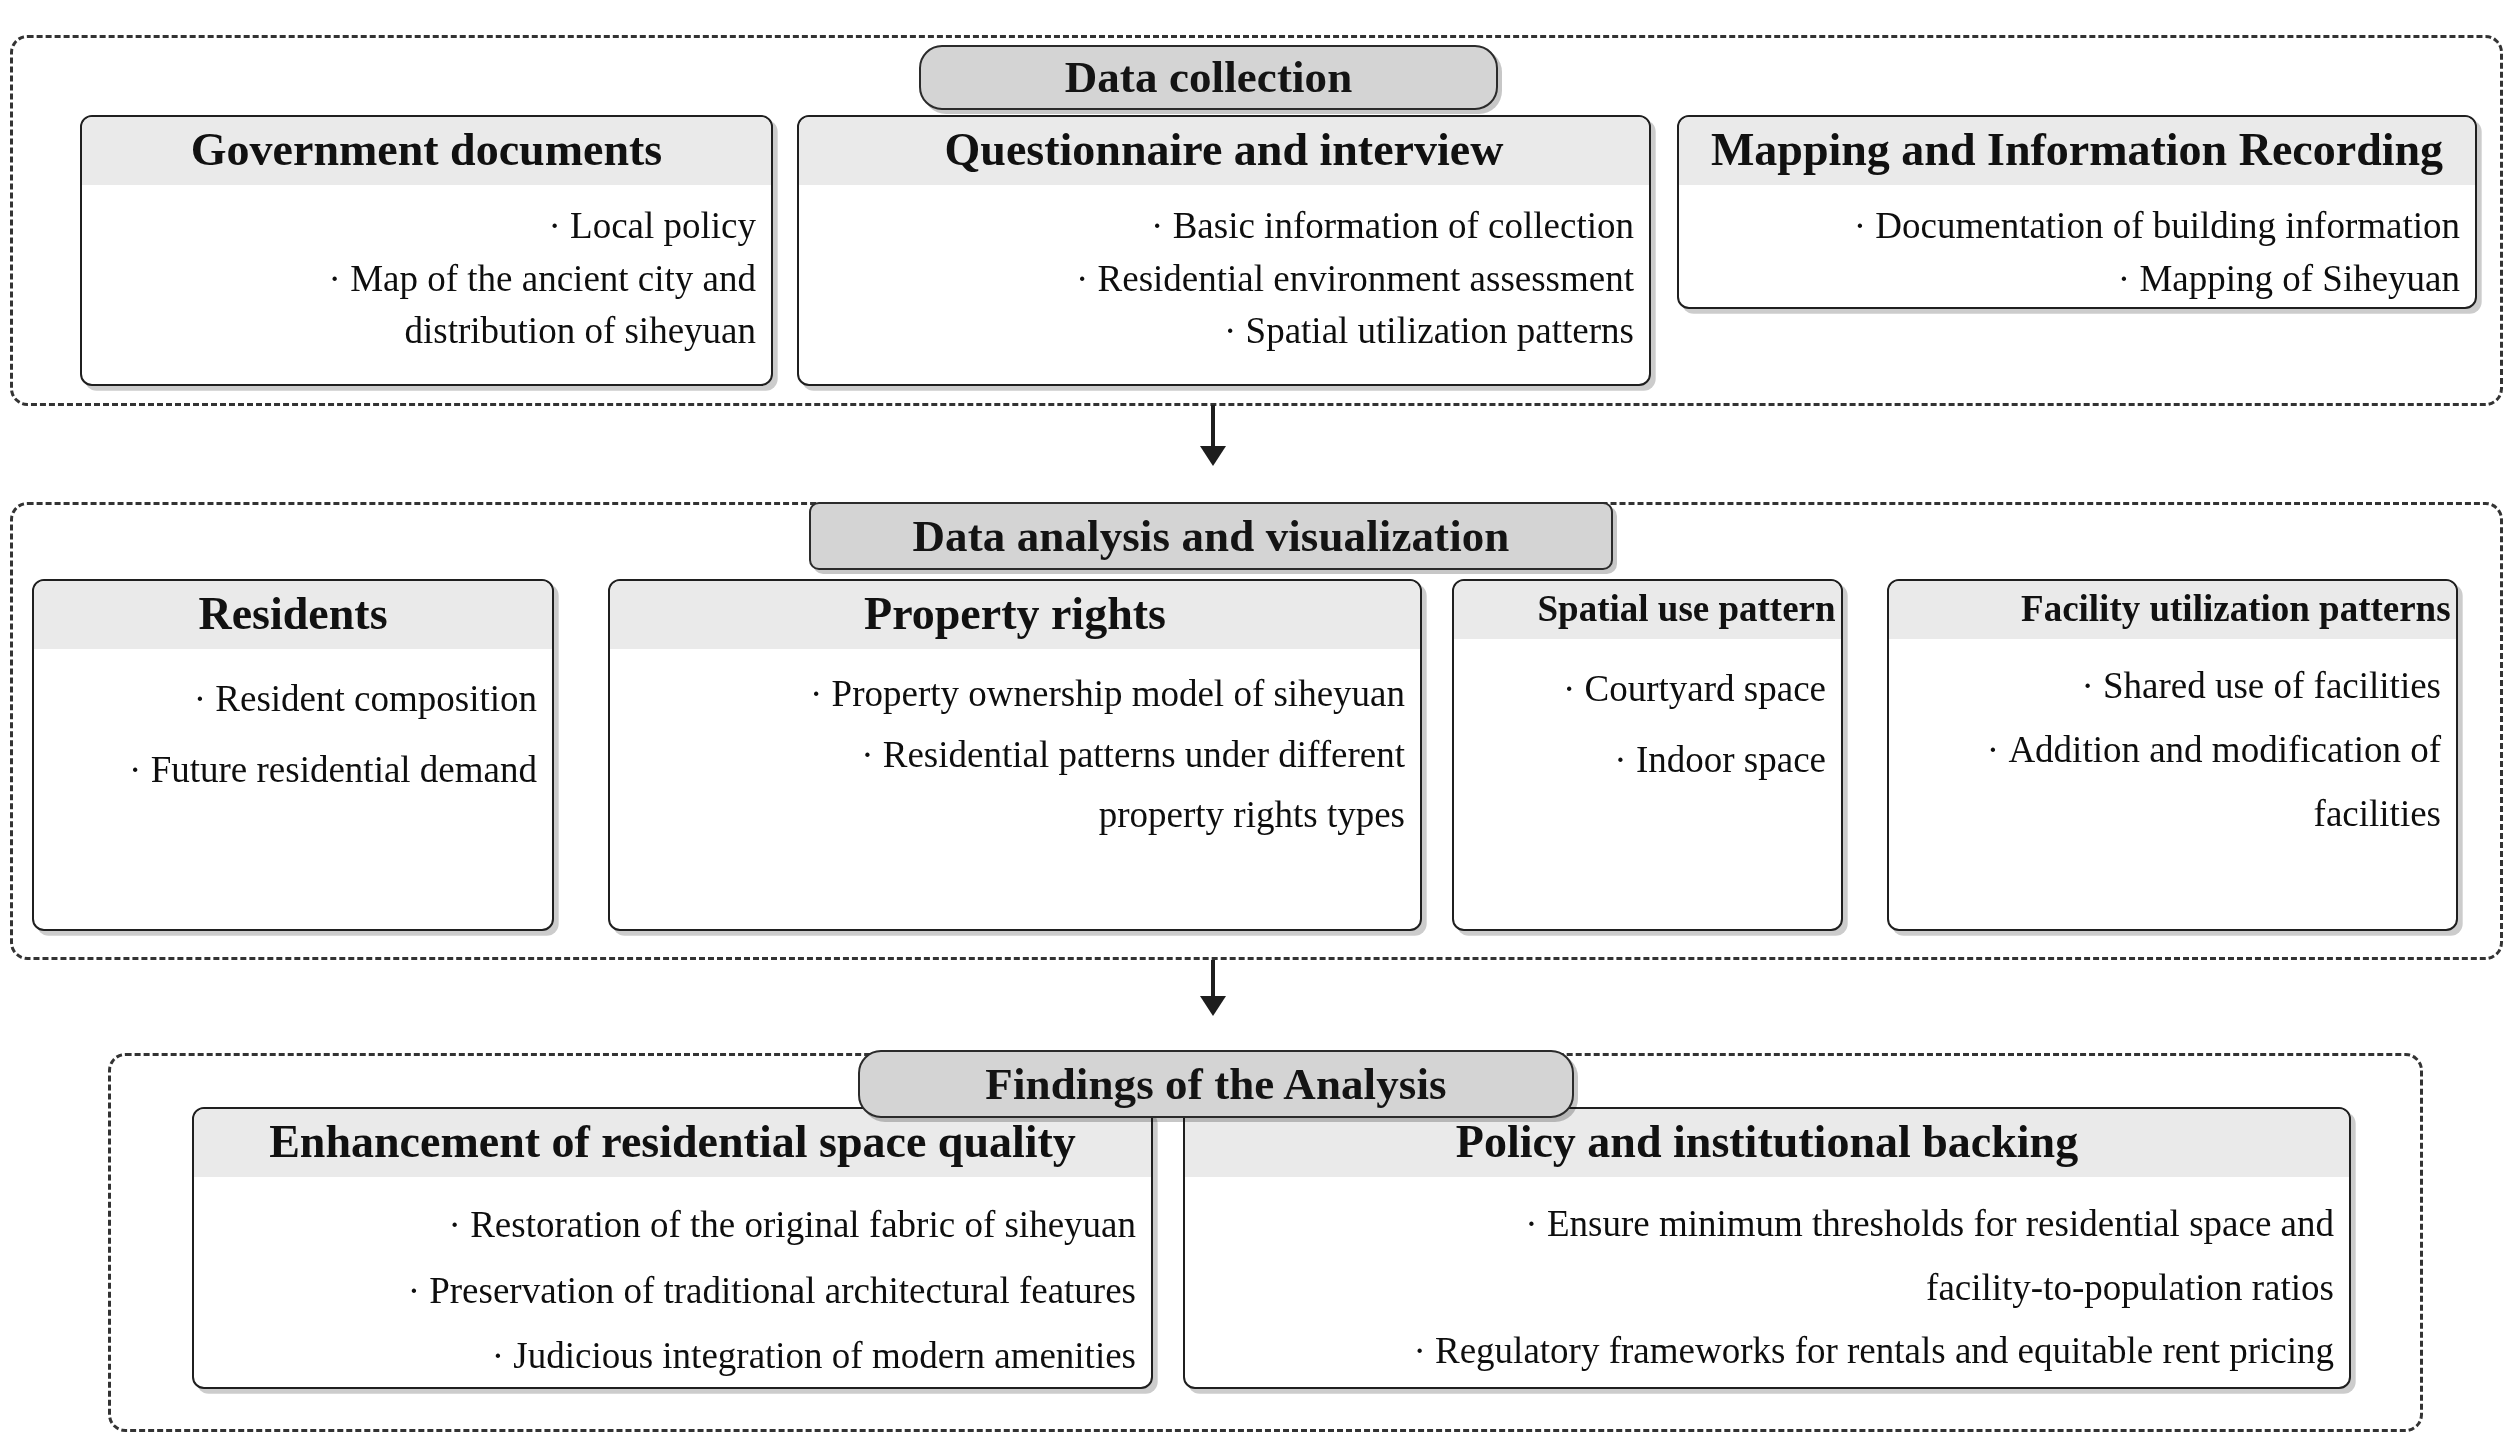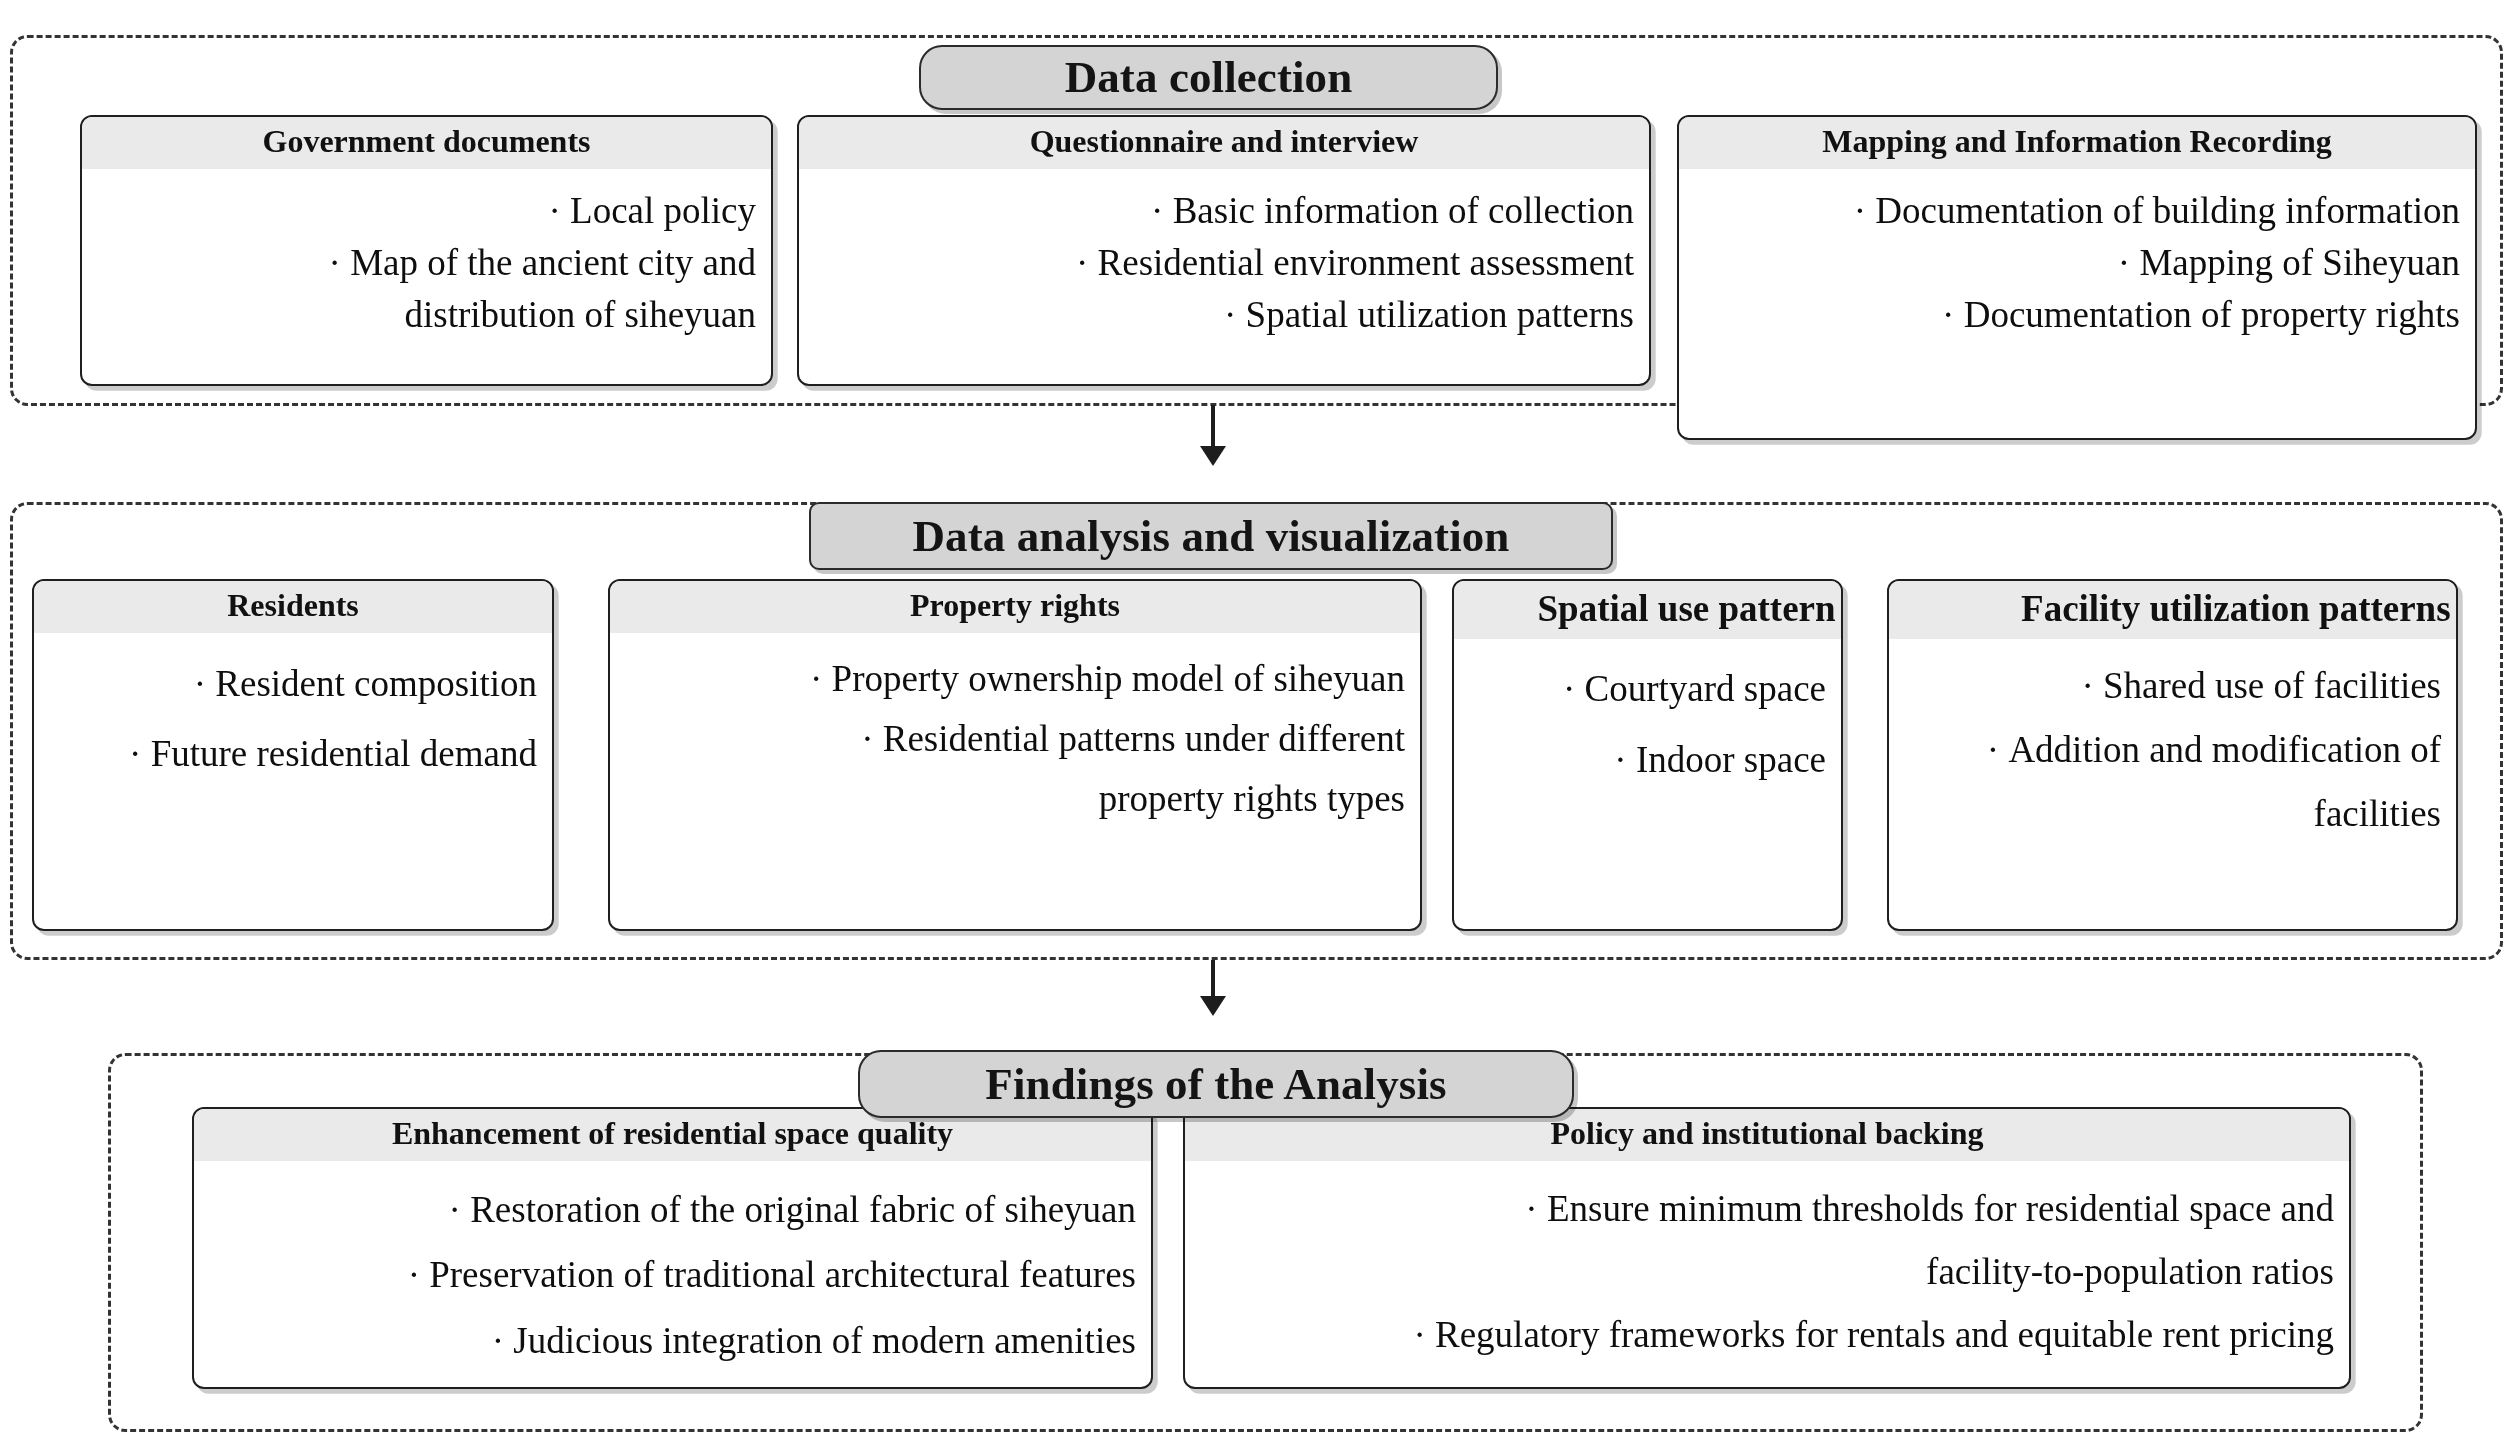--- a/index.html
+++ b/index.html
@@ -82,21 +82,21 @@
     box-shadow: 4.7px 4.7px 0 rgba(0,0,0,0.20);
     z-index: 20;
     display: flex;
     flex-direction: column;
   }
   .card-title {
     background: #eaeaea;
     text-align: center;
     font-weight: bold;
     color: #111111;
-    font-size: 32px;
+    font-size: 46px;
     line-height: 1.12;
     padding: 6.8px 5.4px 9.5px 5.4px;
     white-space: nowrap;
   }
   .card-body {
     flex: 1 1 auto;
     padding: 17.6px 15px 12px 16px;
     font-size: 37px;
     line-height: 1.30;
     color: #0e0e0e;
@@ -108,21 +108,21 @@
     text-indent: 0;
   }
   .bullet-item::before {
     content: "\00B7\00A0";
   }
   .bullet-item.cont::before { content: ""; }
 
   
   #card-gov   { left: 80px;  top: 115px; width: 693px; height: 271px; }
   #card-quest { left: 797px; top: 115px; width: 854px; height: 271px; }
-  #card-map   { left: 1677px; top: 115px; width: 800px; height: 325px; }
+  #card-map   { left: 1677px; top: 115px; width: 800px; height: 194px; }
 
   
   #card-residents { left: 32px;   top: 579px; width: 522px;  height: 352px; }
   #card-property  { left: 608px;  top: 579px; width: 814px; height: 352px; }
   #card-spatial   { left: 1452px; top: 579px; width: 391px;  height: 352px; }
   #card-facility  { left: 1887px; top: 579px; width: 571px;  height: 352px; }
 
   
   #card-enhance { left: 192px;  top: 1107px; width: 961px; height: 282px; }
   #card-policy  { left: 1183px; top: 1107px; width: 1168px; height: 282px; }

